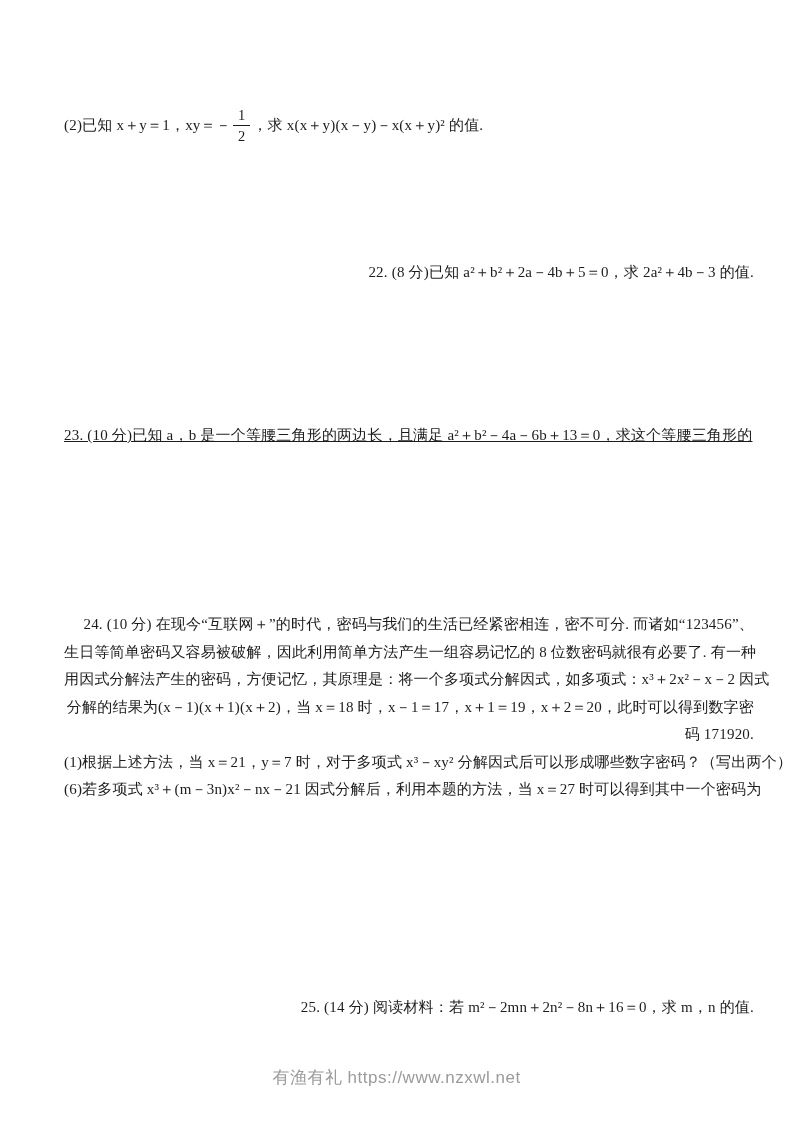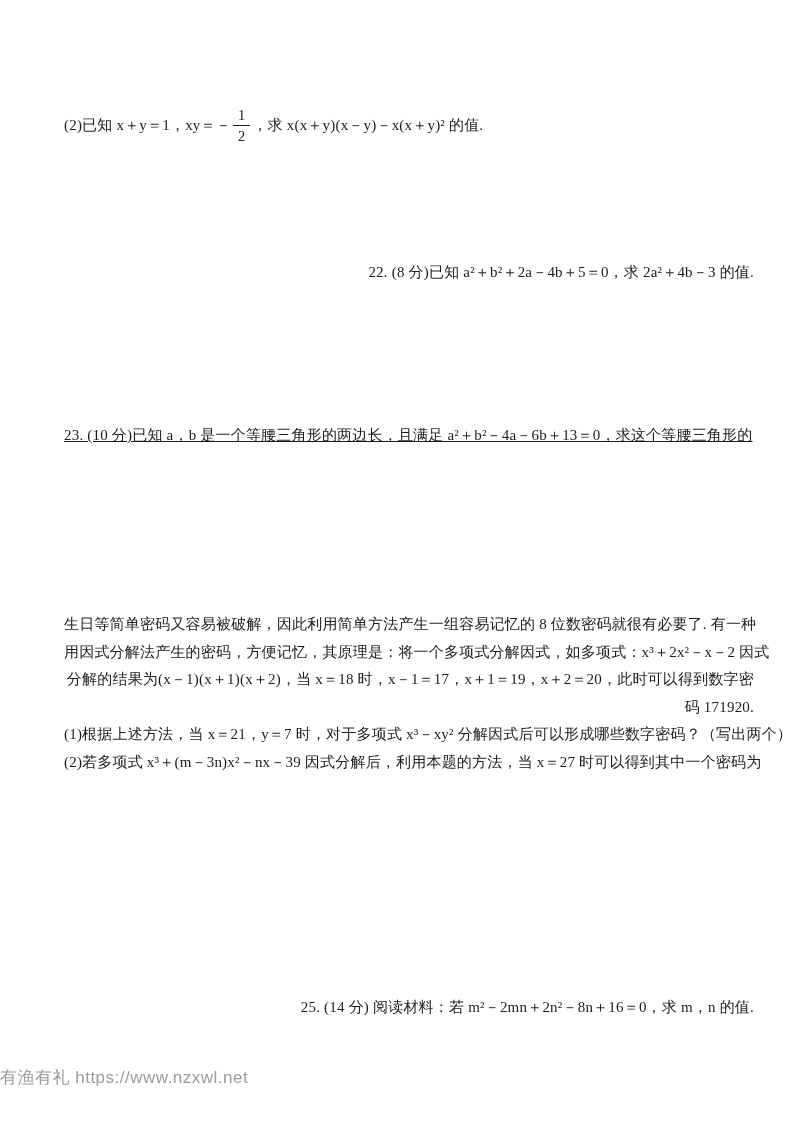--- a/index.html
+++ b/index.html
@@ -55,20 +55,21 @@
     border-bottom: 1.2px solid var(--text-color);
   }
   .frac-den {
     padding-top: 1px;
   }
   .page-footer {
     position: absolute;
     top: 1066px;
     left: 0;
     width: 793px;
+    text-align: center;
     color: var(--footer-color);
     font-family: "Liberation Sans", "DejaVu Sans", sans-serif;
     font-size: 17px;
     letter-spacing: 0.5px;
     line-height: 24px;
   }
 </style>
 </head>
 <body>
 
@@ -83,25 +84,26 @@
 
 <div class="problem" style="top: 249px;">
   <div class="line">22. (8 分)已知 a²＋b²＋2a－4b＋5＝0，求 2a²＋4b－3 的值.</div>
 </div>
 
 <div class="problem" style="top: 410px; text-decoration: underline;">
   <div class="line-wide">23. (10 分)已知 a，b 是一个等腰三角形的两边长，且满足 a²＋b²－4a－6b＋13＝0，求这个等腰三角形的</div>
 </div>
 
 <div class="problem" style="top: 601px;">
+  <div class="line">24. (10 分) 在现今“互联网＋”的时代，密码与我们的生活已经紧密相连，密不可分. 而诸如“123456”、</div>
   <div class="line">生日等简单密码又容易被破解，因此利用简单方法产生一组容易记忆的 8 位数密码就很有必要了. 有一种</div>
   <div class="line">用因式分解法产生的密码，方便记忆，其原理是：将一个多项式分解因式，如多项式：x³＋2x²－x－2 因式</div>
   <div class="line">分解的结果为(x－1)(x＋1)(x＋2)，当 x＝18 时，x－1＝17，x＋1＝19，x＋2＝20，此时可以得到数字密</div>
   <div class="line">码 171920.</div>
   <div class="line">(1)根据上述方法，当 x＝21，y＝7 时，对于多项式 x³－xy² 分解因式后可以形成哪些数字密码？（写出两个）</div>
-  <div class="line">(2)若多项式 x³＋(m－3n)x²－nx－39 因式分解后，利用本题的方法，当 x＝27 时可以得到其中一个密码为</div>
+  <div class="line">(6)若多项式 x³＋(m－3n)x²－nx－21 因式分解后，利用本题的方法，当 x＝27 时可以得到其中一个密码为</div>
 </div>
 
 <div class="problem" style="top: 984px;">
   <div class="line">25. (14 分) 阅读材料：若 m²－2mn＋2n²－8n＋16＝0，求 m，n 的值.</div>
 </div>
 
 <div class="page-footer">有渔有礼 https://www.nzxwl.net</div>
 
 </body></html>

